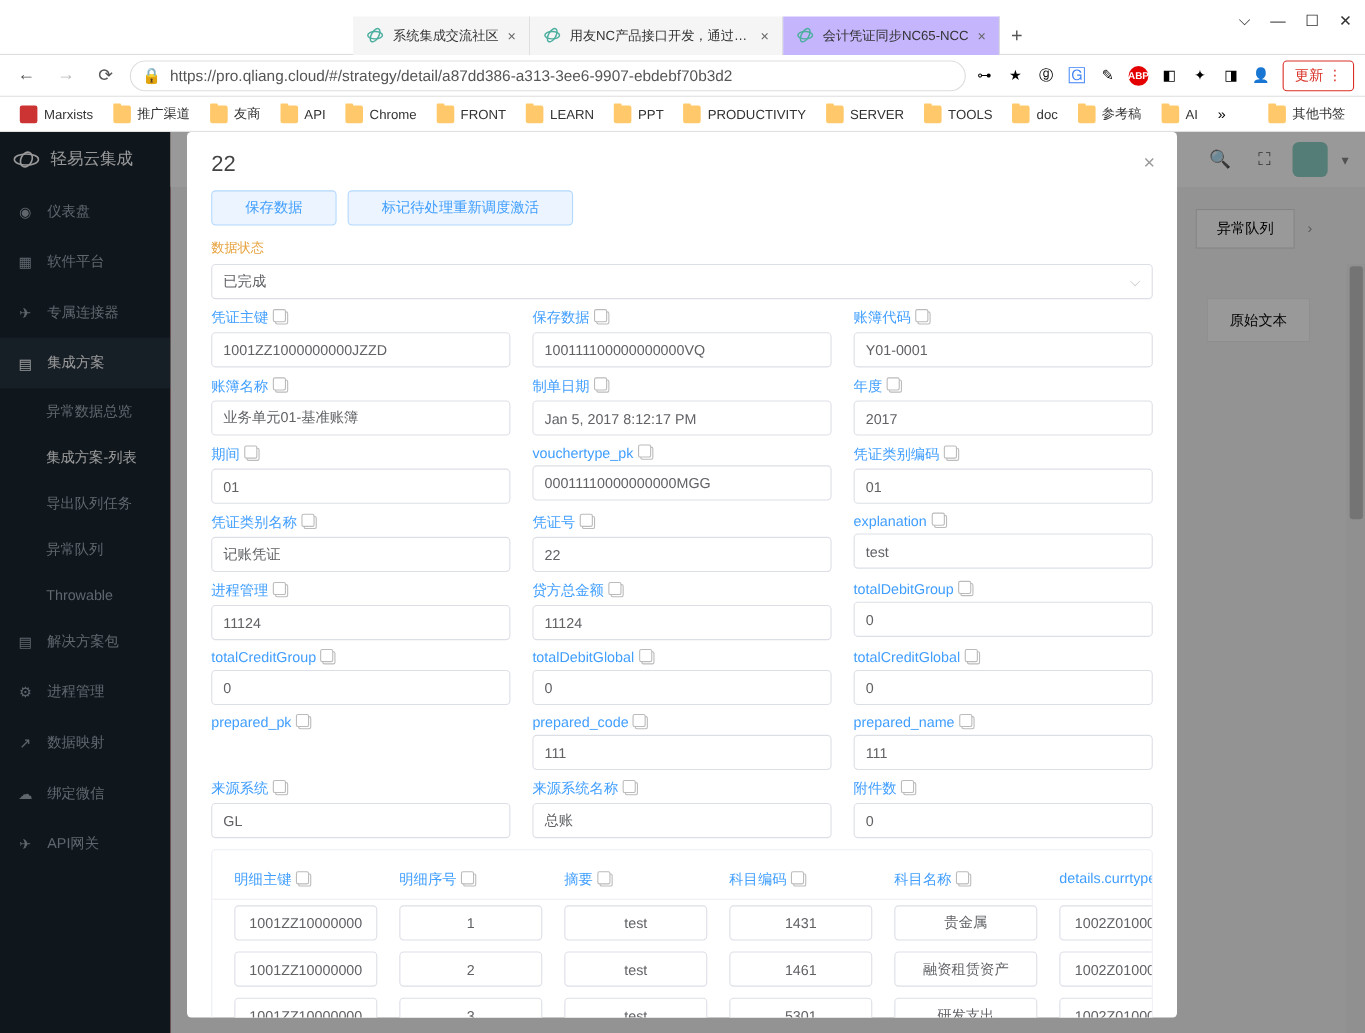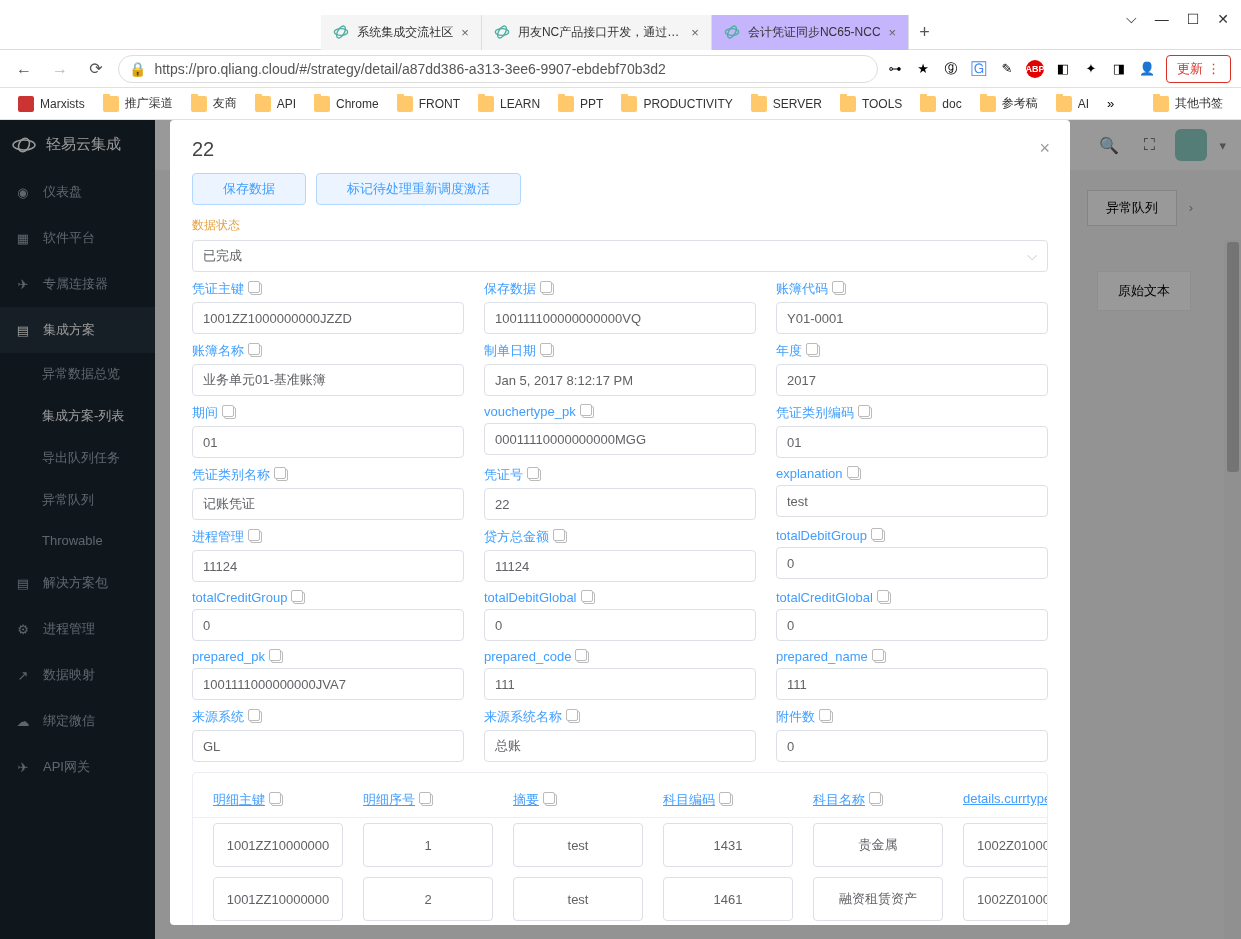--- a/index.html
+++ b/index.html
@@ -64,25 +64,25 @@
 .form-grid { display:grid; grid-template-columns:1fr 1fr 1fr; gap:8px 20px; }
 .field {}
 .f-label { color:#409eff; font-size:13px; margin-bottom:4px; display:flex; align-items:center; gap:6px; }
 .copy-i { width:12px; height:12px; border:1px solid #bbb; border-radius:2px; position:relative; }
 .copy-i::before { content:''; position:absolute; top:-3px; left:-3px; width:10px; height:10px; border:1px solid #bbb; border-radius:2px; background:#fff; }
 .f-input { width:100%; height:32px; border:1px solid #dcdfe6; border-radius:4px; padding:0 10px; font-size:13px; color:#606266; }
 
 .detail-tbl { margin-top:10px; border:1px solid #ebeef5; border-radius:4px; overflow:hidden; }
 .dt-head { display:flex; border-bottom:1px solid #ebeef5; padding:18px 10px 8px; }
 .dt-col { flex:0 0 150px; padding:0 10px; }
-.dt-hlabel { color:#409eff; font-size:13px; display:flex; align-items:center; gap:6px;text-decoration:underline; }
+.dt-hlabel { color:#409eff; font-size:13px; display:flex; align-items:center; gap:6px; }
 .dt-body { }
 .dt-row { display:flex; padding:5px 10px; }
 .dt-cell { flex:0 0 150px; padding:0 10px; }
-.dt-cell input { width:100%; height:44px; border:1px solid #dcdfe6; border-radius:4px; padding:0 10px; font-size:13px; color:#606266; text-align:center; }
+.dt-cell input { width:100%; height:32px; border:1px solid #dcdfe6; border-radius:4px; padding:0 10px; font-size:13px; color:#606266; text-align:center; }
 
 .vscroll { position:absolute; right:0; top:120px; bottom:0; width:17px; background:#f1f1f1; }
 .vthumb { width:12px; height:230px; background:#c1c1c1; margin:2px auto; border-radius:3px; }
 </style>
 </head>
 <body>
 
 <div class="titlebar"></div>
 <div class="winctrl">
   <span>⌵</span>
@@ -361,21 +361,21 @@
             <span>totalDebitGlobal</span>
             <span class="copy-i"></span>
           </div><input class="f-input" value="0" style=""></div>
         <div class="field"><div class="f-label">
             <span>totalCreditGlobal</span>
             <span class="copy-i"></span>
           </div><input class="f-input" value="0" style=""></div>
         <div class="field"><div class="f-label">
             <span>prepared_pk</span>
             <span class="copy-i"></span>
-          </div><input class="f-input" value="1001111000000000JVA7" style=""></div>
+          </div></div>
         <div class="field"><div class="f-label">
             <span>prepared_code</span>
             <span class="copy-i"></span>
           </div><input class="f-input" value="111" style=""></div>
         <div class="field"><div class="f-label">
             <span>prepared_name</span>
             <span class="copy-i"></span>
           </div><input class="f-input" value="111" style=""></div>
         <div class="field"><div class="f-label">
             <span>来源系统</span>

